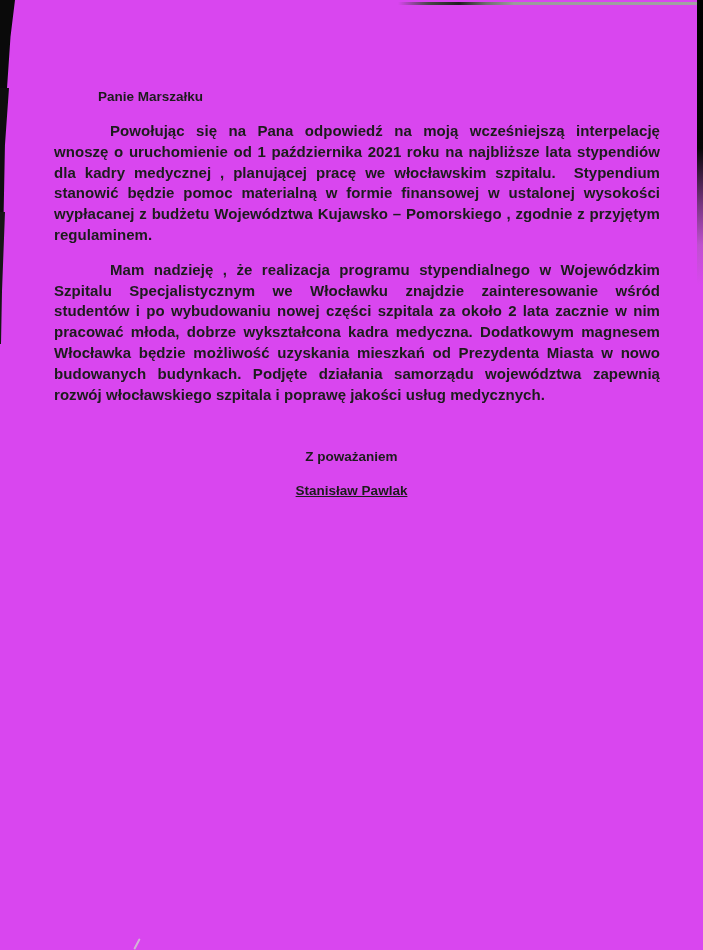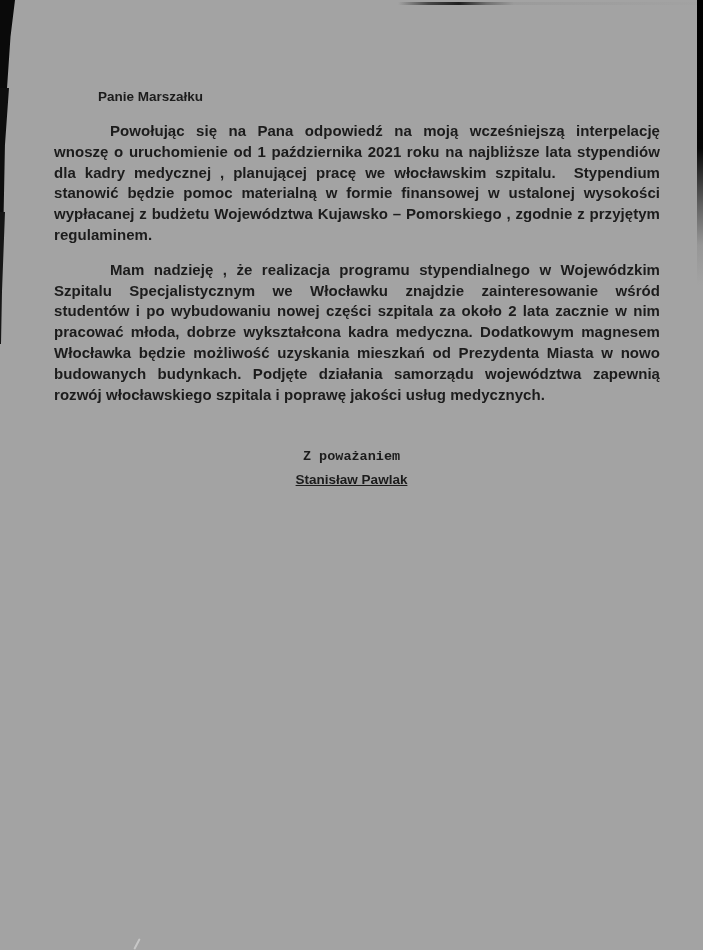--- a/index.html
+++ b/index.html
@@ -10,21 +10,21 @@
   body {
     width: 703px;
     height: 950px;
     position: relative;
     overflow: hidden;
     font-family: "Liberation Sans", sans-serif;
   }
   .page {
     position: absolute;
     inset: 0;
-    background: #a3a3a3;
+    background: #d946ef;
     color: #1c1c1c;
   }
 
   
   .artifact { pointer-events: none; }
   .edge-left-a {
     position: absolute; left: 0; top: 0;
     width: 15px; height: 92px;
     background: #0a0a0a;
     clip-path: polygon(0 0, 100% 0, 70% 40%, 45% 100%, 0 100%);
@@ -90,21 +90,21 @@
   .closing {
     position: absolute;
     top: 449px;
     left: 0;
     width: 703px;
     text-align: center;
     font-size: 13.5px;
     font-weight: 600;
     color: #1c1c1c;
   }
-  .valediction { margin: 0 0 8px 0; font-family: Liberation Mono, monospace; }
+  .valediction { margin: 0 0 19px 0; }
   .signature   { margin: 4px; text-decoration: underline; }
 </style>
 </head>
 <body>
 
 <div class="page">
 
   <div class="artifact edge-left-a"></div>
   <div class="artifact edge-left-b"></div>
   <div class="artifact edge-left-c"></div>

